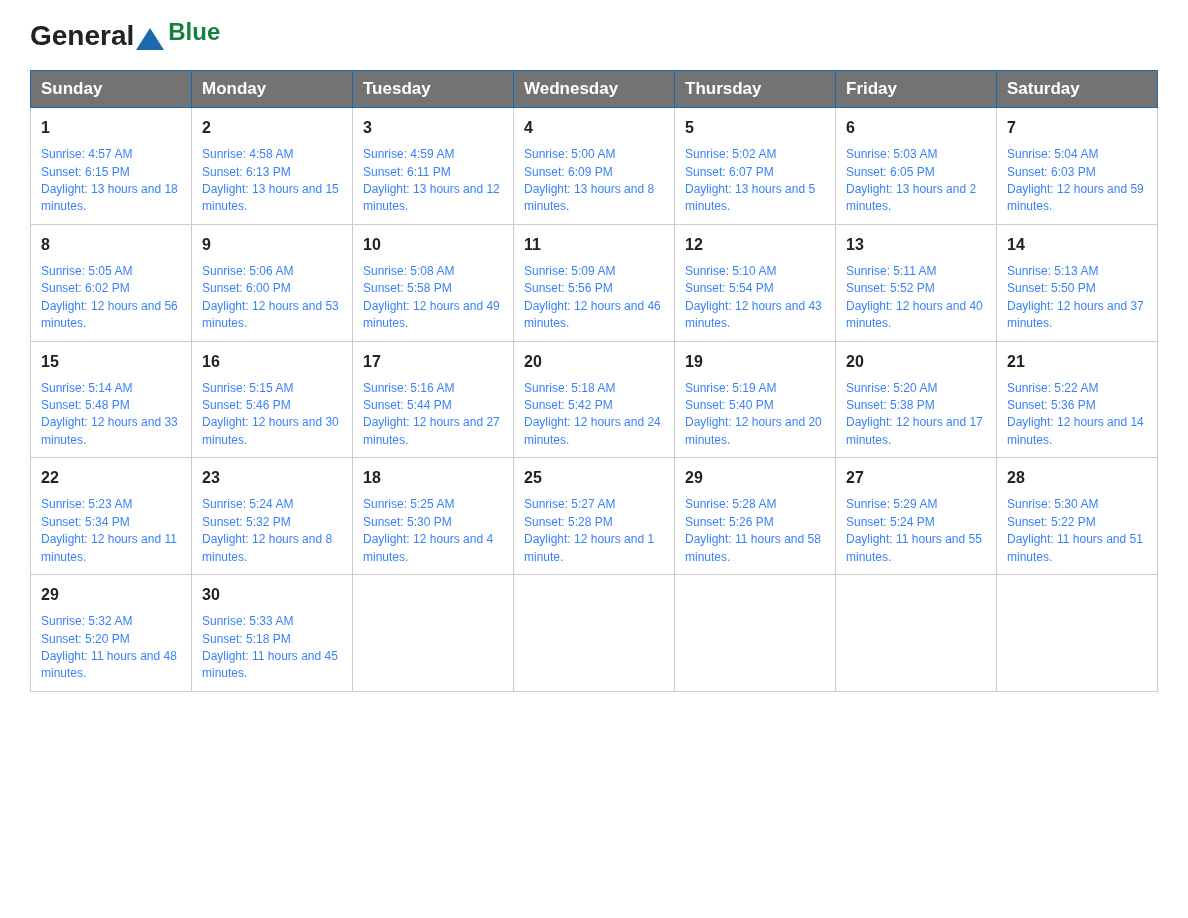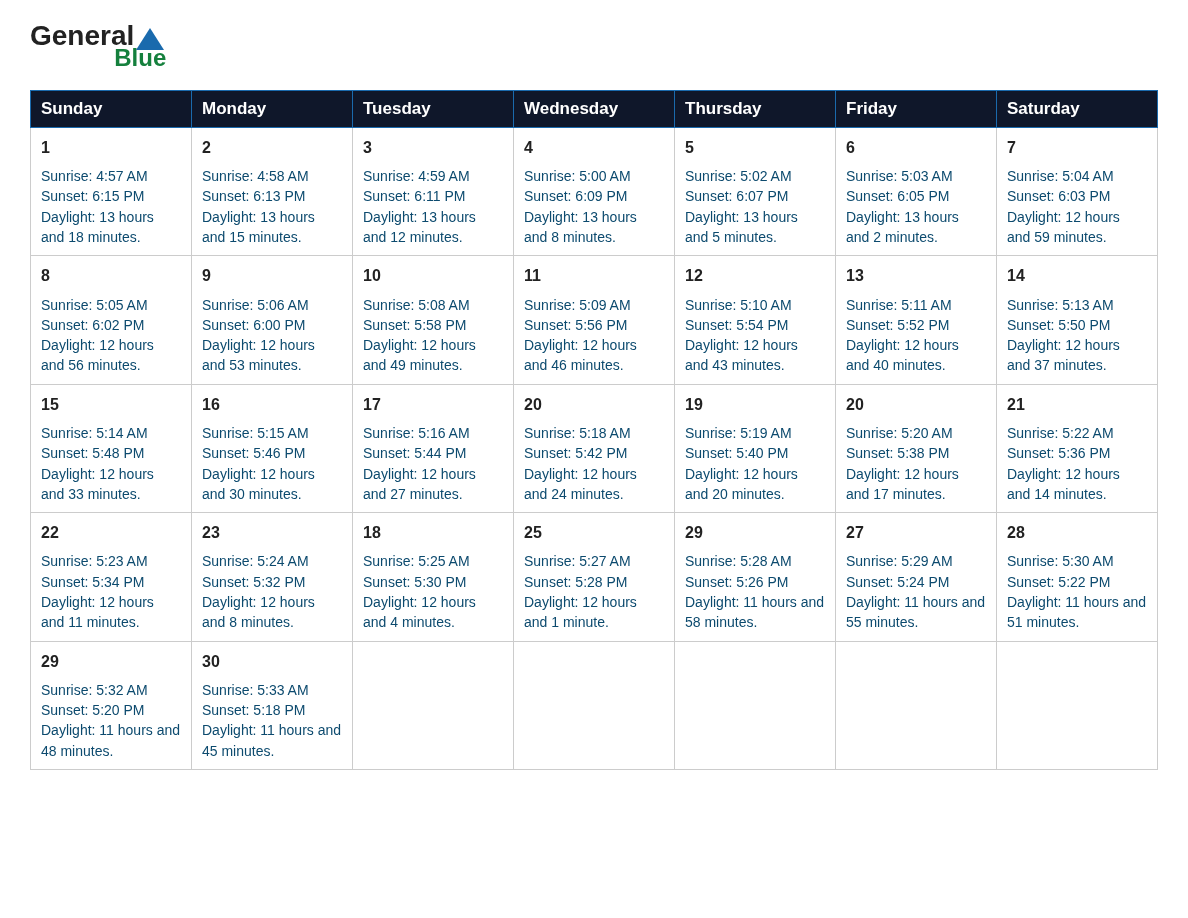--- a/index.html
+++ b/index.html
@@ -12,22 +12,22 @@
       padding: 20px 30px 30px 30px;
     }
     .header {
       display: flex;
       justify-content: space-between;
       align-items: flex-start;
       margin-bottom: 18px;
     }
     .logo {
       display: flex;
-      flex-direction: column;
-      align-items: flex-end;
+      flex-direction: row;
+      align-items: center;
     }
     .logo-text {
       display: flex;
       align-items: center;
       font-size: 28px;
       font-weight: bold;
       color: #222;
     }
     .logo-general { color: #222; }
     .logo-icon {
@@ -60,21 +60,21 @@
       font-size: 22px;
       color: #444;
       margin-top: 4px;
     }
     .calendar {
       width: 100%;
       border-collapse: collapse;
       border: 1px solid #aaa;
     }
     .calendar th {
-      background: #0f172a;
+      background: #737373;
       color: #fff;
       font-size: 17px;
       font-weight: bold;
       padding: 8px 10px;
       text-align: left;
       border: 1px solid #1a6aad;
     }
     .calendar td {
       vertical-align: top;
       padding: 8px 10px;
@@ -84,22 +84,22 @@
       line-height: 1.45;
       min-height: 100px;
     }
     .day-num {
       font-size: 16px;
       font-weight: bold;
       display: block;
       margin-bottom: 4px;
     }
     .day-info {
-      font-size: 14px;
-      color: #0c4a6e;
+      font-size: 12px;
+      color: #3b82f6;
       margin-top: 7px;
     }
     .empty-cell {
       background: #fff;
     }
   </style>
 </head>
 <body>
 
 <div class="header">

